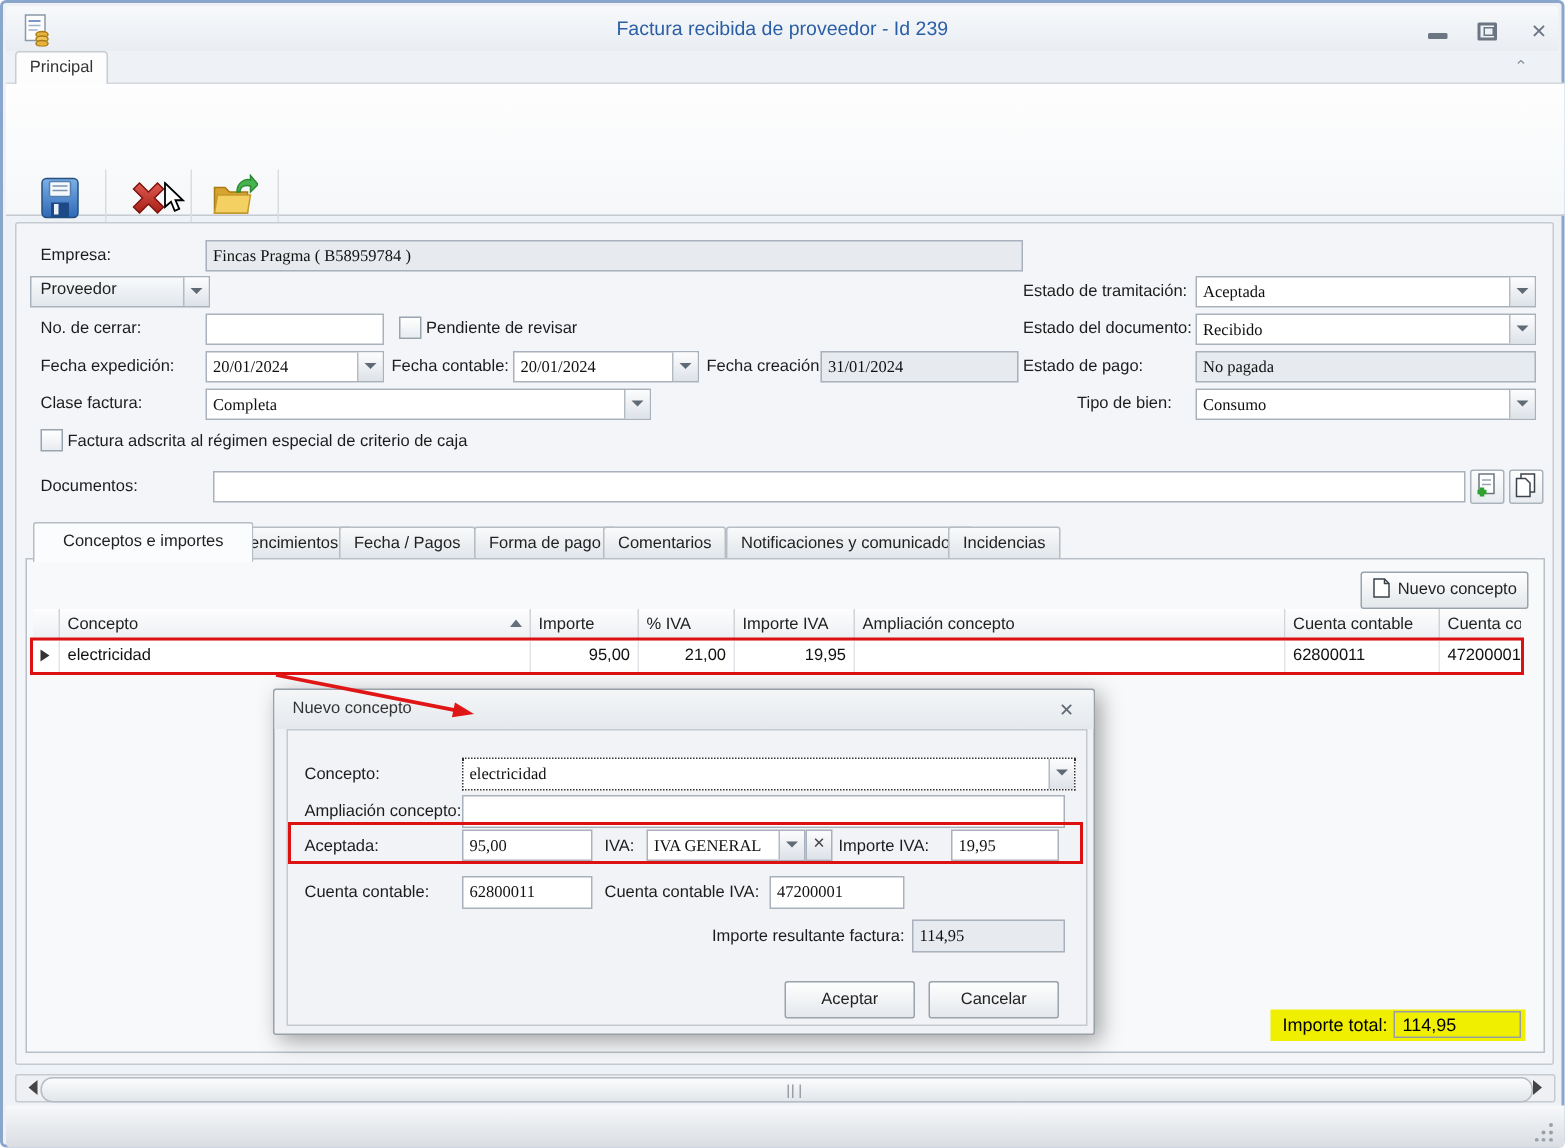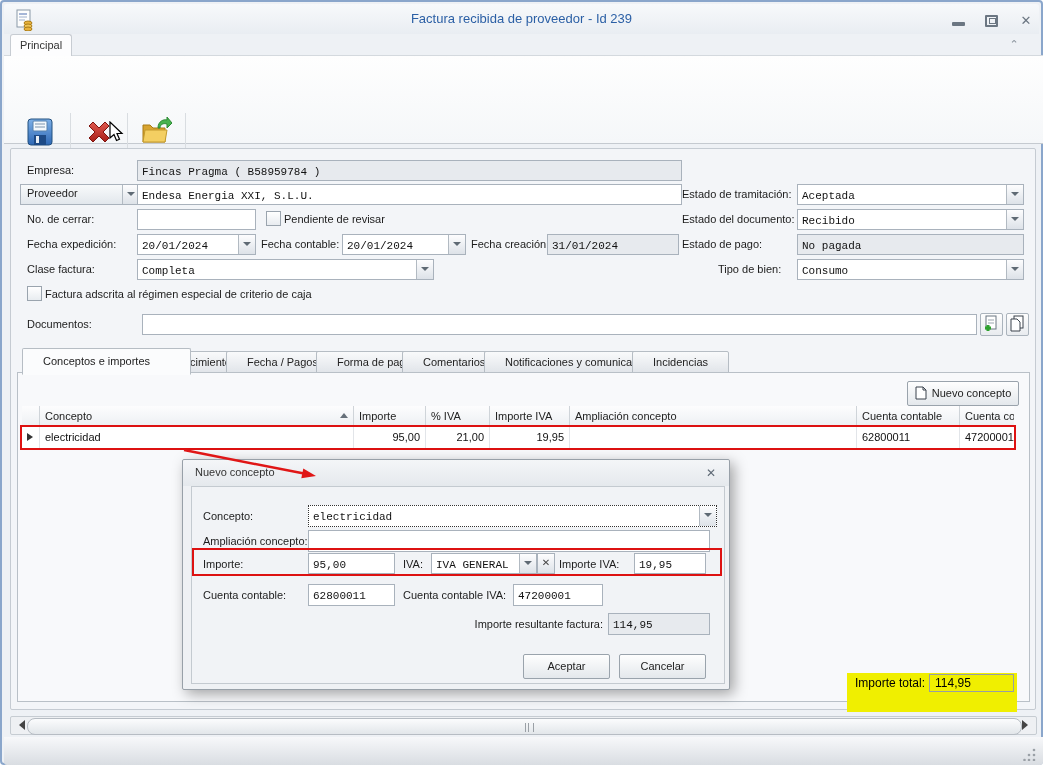--- a/index.html
+++ b/index.html
@@ -27,38 +27,38 @@
   .rb-btn{top:57px;height:80px;text-align:center;font-size:11px;color:#333;border-radius:3px;}
   .rb-btn .ic{margin:3px auto 2px auto;width:32px;height:32px;}
   .rb-sep{top:57px;width:1px;height:78px;background:#d9dde1;}
   .chevron-up{left:1004px;top:36px;width:16px;height:14px;color:#8b949d;font-size:11px;text-align:center;}
   
   .client-box{left:8px;top:146px;width:1026px;height:562px;border:1px solid #c5cbd2;
     background:#f3f5f8;border-radius:2px;}
   .lbl{position:absolute;font-size:11px;color:#1c1c1c;white-space:nowrap;}
   .fld{position:absolute;height:19px;border:1px solid #a9b2bc;background:#fff;}
   .fld input{width:100%;height:100%;border:none;background:transparent;outline:none;
-    font-family:Liberation Mono, monospace;font-size:11px;color:#111;padding:0 4px;box-sizing:border-box;}
+    font-family:Liberation Serif, serif;font-size:11px;color:#111;padding:0 4px;box-sizing:border-box;}
   .fld.ro{background:#e7eaee;}
   .ddbtn{position:absolute;right:0;top:0;bottom:0;width:16px;
     background:linear-gradient(#fdfdfe,#dde2e8);border-left:1px solid #b2bac2;}
   .ddbtn:after{content:"";position:absolute;left:4px;top:7px;border:4px solid transparent;
     border-top-color:#5f6a74;}
   .fld.hasdd input{padding-right:18px;}
   .cb{position:absolute;width:13px;height:13px;border:1px solid #9aa4ae;
     background:linear-gradient(#fff,#e8ecf0);}
   .combo-label{position:absolute;height:19px;border:1px solid #a9b2bc;
     background:linear-gradient(#f8fafb,#e2e7ec);font-size:11px;color:#222;
     line-height:17px;padding-left:6px;}
   .iconbtn{position:absolute;width:21px;height:21px;border:1px solid #aab3bc;border-radius:2px;
     background:linear-gradient(#fefefe,#e8ebef);}
   
   .tab{position:absolute;height:22px;top:349px;background:linear-gradient(#f9fafb,#dfe3e8);
     border:1px solid #b6bdc4;border-radius:2px 2px 0 0;font-size:11px;color:#222;
-    line-height:21px;padding:0 20px;}
+    text-align:center;line-height:21px;padding:0 9px;}
   .tab.active{top:346px;height:25px;background:#fbfcfd;border-bottom:1px solid #fbfcfd;
     line-height:24px;z-index:3;}
   .groupbox{left:15px;top:370px;width:1013px;height:330px;border:1px solid #b9c0c7;
     background:#f8f9fb;z-index:1;}
   
   .btn{position:absolute;border:1px solid #9aa3ac;border-radius:2px;
     background:linear-gradient(#fefefe,#e4e8ec);font-size:11px;color:#222;text-align:center;}
   .grid-area{left:20px;top:404px;width:992px;height:246px;background:#fff;border:1px solid #c6ccd2;}
   .ghead{left:20px;top:404px;width:992px;height:21px;display:flex;z-index:2;}
   .ghead .hc{background:linear-gradient(#fdfdfe,#edf0f3);border-right:1px solid #cfd4d9;
@@ -75,21 +75,21 @@
   .red-outline{border:2px solid #dd1111;z-index:4;pointer-events:none;}
   .hscroll{background:#eef0f3;border:1px solid #c6ccd2;}
   .thumb{position:absolute;background:linear-gradient(#fbfcfd,#e2e6ea);
     border:1px solid #b6bcc3;border-radius:8px;}
   .arrL{position:absolute;width:0;height:0;border:5px solid transparent;border-right:6px solid #444;}
   .arrR{position:absolute;width:0;height:0;border:5px solid transparent;border-left:6px solid #444;}
   .grip3:after{content:"";position:absolute;left:50%;top:4px;width:7px;height:9px;
     border-left:1px solid #9aa0a6;border-right:1px solid #9aa0a6;}
   .grip3:before{content:"";position:absolute;left:calc(50% + 3px);top:4px;width:1px;height:9px;
     background:#9aa0a6;}
-  .total-bar{left:845px;top:671px;width:170px;height:39px;background:#f0ef00;z-index:2;}
+  .total-bar{left:845px;top:671px;width:170px;height:21px;background:#f0ef00;z-index:2;}
   .total-bar .tlabel{position:absolute;left:6px;top:0;width:72px;line-height:20px;
     font-size:12px;color:#000;text-align:right;}
   .total-bar .tbox{position:absolute;left:82px;top:1px;width:85px;height:18px;
     border:1px solid #989ea4;font-size:12px;line-height:17px;padding-left:5px;box-sizing:border-box;}
   
   .dialog{left:180px;top:457px;width:548px;height:231px;background:#eff1f4;
     border:1px solid #98a0a8;border-radius:2px;box-shadow:4px 4px 14px rgba(0,0,0,.35);z-index:10;}
   .dlg-title{position:absolute;left:0;top:0;width:100%;height:26px;
     background:linear-gradient(#f4f6f8,#e5e9ed);font-size:11px;color:#333;
     line-height:25px;padding-left:12px;box-sizing:border-box;border-radius:2px 2px 0 0;}
@@ -189,23 +189,20 @@
 
   <div class="lbl" style="left:25px;top:162px;">Empresa:</div>
   <div class="fld ro" style="left:135px;top:158px;width:543px;">
     <input readonly="" value="Fincas Pragma ( B58959784 )" style="">
   </div>
 
   <div class="combo-label" style="left:18px;top:182px;width:112px;">
     <span>Proveedor</span>
     <span class="ddbtn"></span>
   </div>
-  <div class="fld" style="left:135px;top:182px;width:543px;">
-    <input value="Endesa Energia XXI, S.L.U." style="">
-  </div>
   <div class="lbl" style="left:680px;top:186px;">Estado de tramitación:</div>
   <div class="fld hasdd" style="left:795px;top:182px;width:225px;">
     <input value="Aceptada" style="">
     <span class="ddbtn"></span>
   </div>
 
   <div class="lbl" style="left:25px;top:211px;">No. de cerrar:</div>
   <div class="fld" style="left:135px;top:207px;width:117px;">
     <input value="" style="">
   </div>
@@ -334,21 +331,21 @@
     <div class="fld hasdd dotted" style="left:125px;top:45px;width:407px;height:20px;">
       <input value="electricidad" style="">
       <span class="ddbtn"></span>
     </div>
 
     <div class="lbl" style="left:20px;top:75px;">Ampliación concepto:</div>
     <div class="fld" style="left:125px;top:70px;width:400px;height:20px;">
       <input value="" style="">
     </div>
 
-    <div class="lbl" style="left:20px;top:98px;">Importe:</div>
+    <div class="lbl" style="left:20px;top:98px;">Aceptada:</div>
     <div class="fld" style="left:125px;top:93px;width:85px;">
       <input value="95,00" style="">
     </div>
     <div class="lbl" style="left:220px;top:98px;">IVA:</div>
     <div class="fld hasdd" style="left:248px;top:93px;width:104px;">
       <input value="IVA GENERAL" style="">
       <span class="ddbtn"></span>
     </div>
     <div class="clearbtn" style="left:354px;top:93px;">✕</div>
     <div class="lbl" style="left:376px;top:98px;">Importe IVA:</div>

